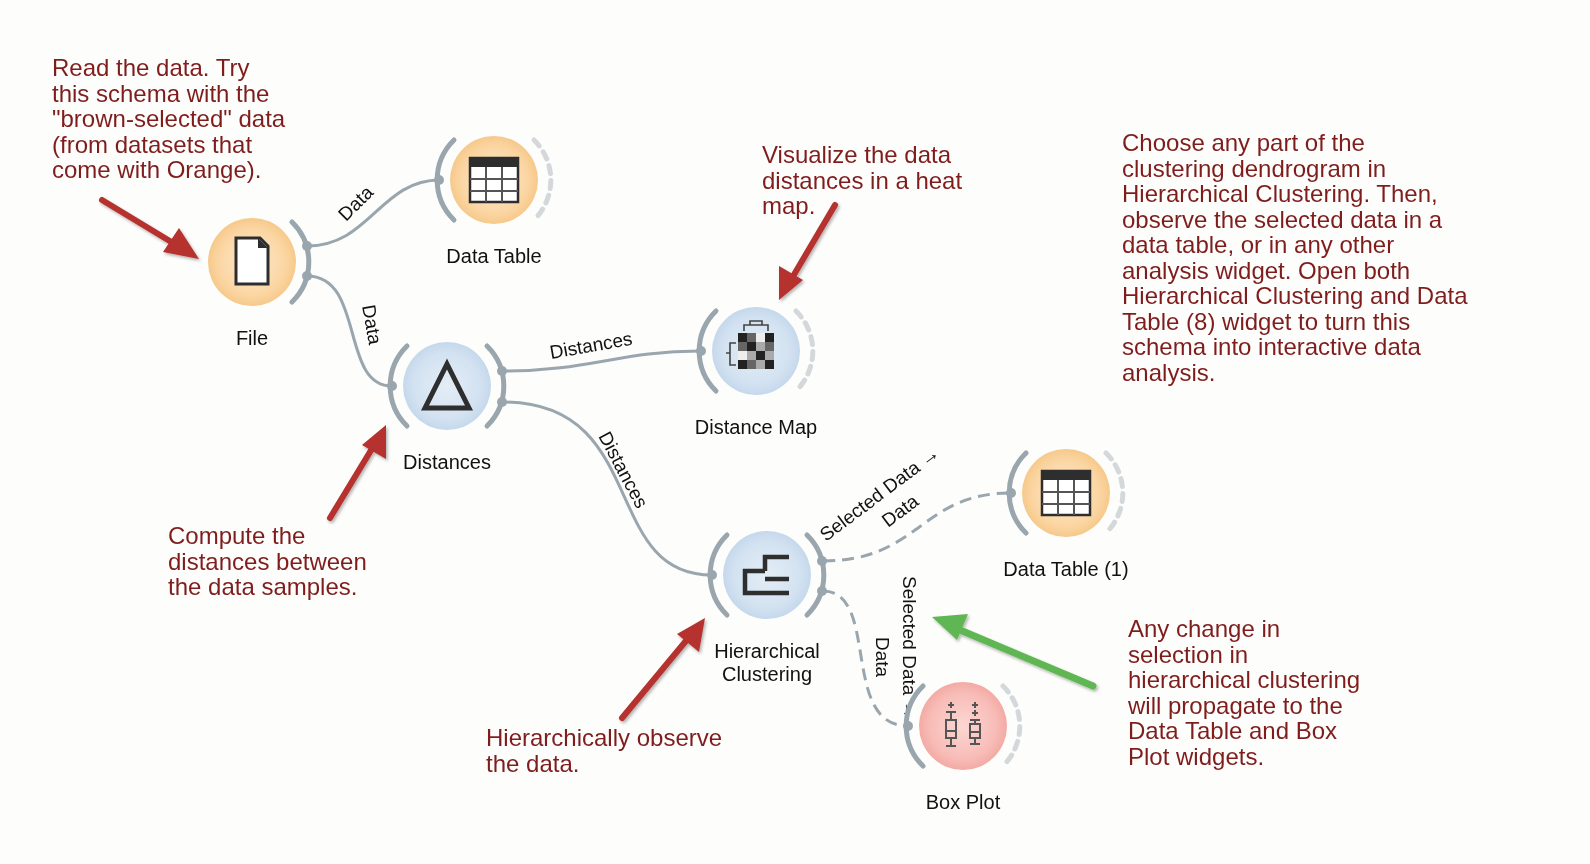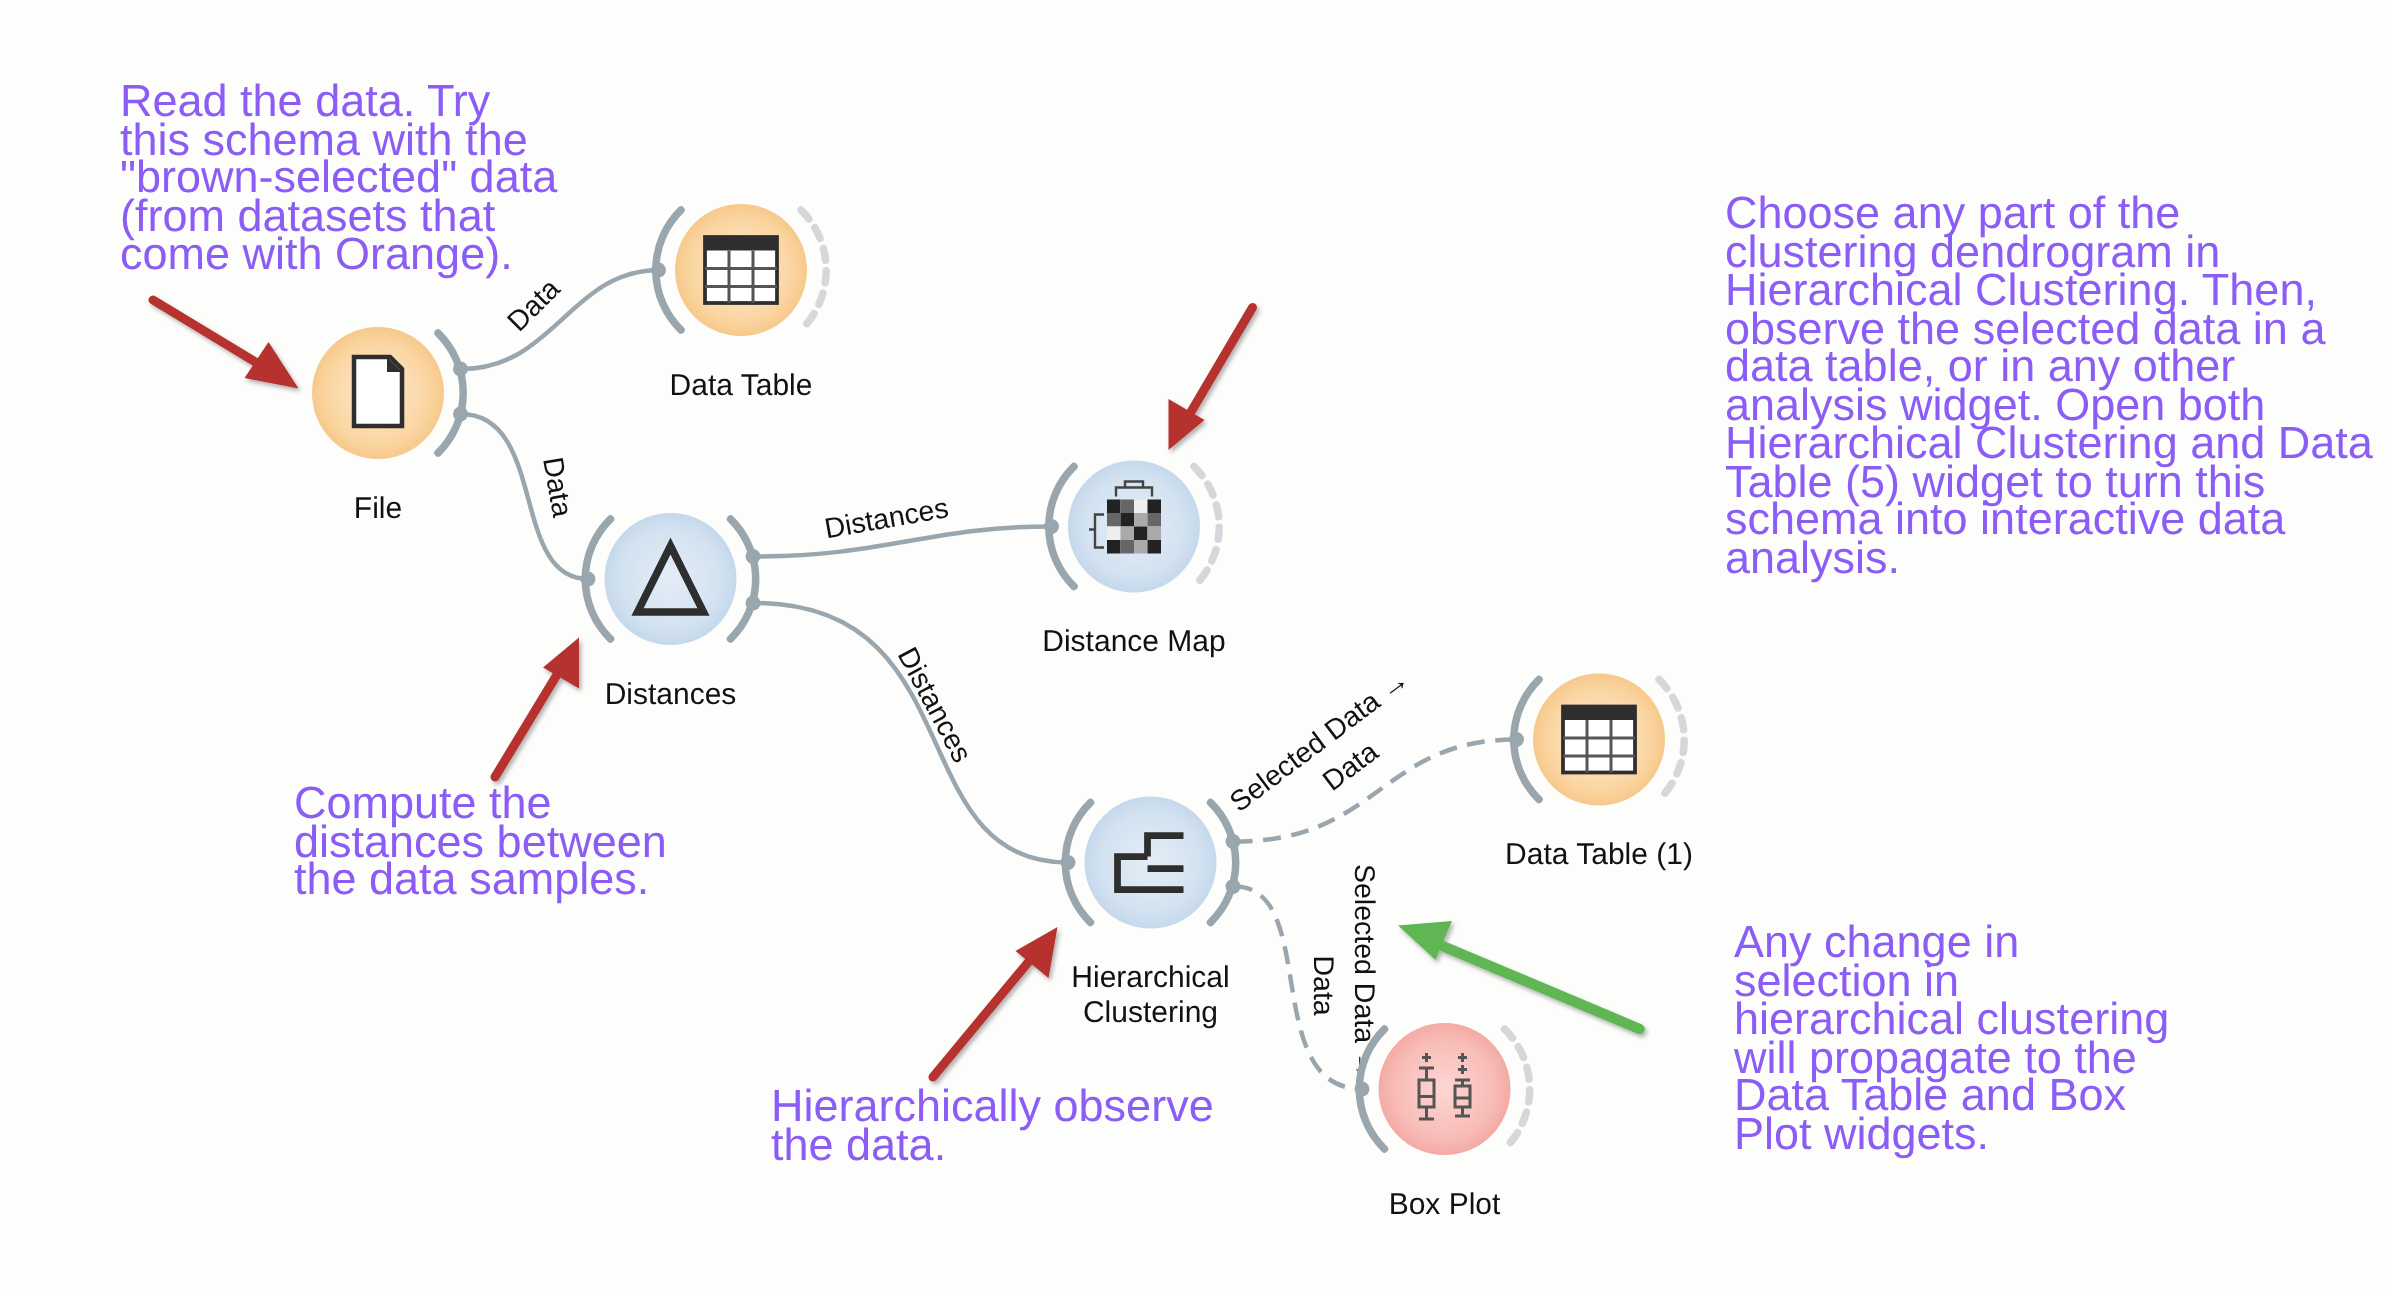--- a/index.html
+++ b/index.html
@@ -10,25 +10,24 @@
     }
     #canvas {
       position: absolute; left: 0; top: 0;
       width: 1590px; height: 864px;
       background: #fdfdfc;
     }
     svg#scene { position: absolute; left: 0; top: 0; }
     .note {
       position: absolute;
       font-family: "Liberation Sans", sans-serif;
-      font-size: 30px;
+      font-size: 24px;
       line-height: 25.5px;
-      color: #8b5cf6;
+      color: #7f1d1d;
       white-space: pre-line;
-      margin-left: 28px;
     }
     .node-title {
       font-family: "Liberation Sans", sans-serif;
       font-size: 20px;
       fill: #111;
     }
     .link-label {
       font-family: "Liberation Sans", sans-serif;
       font-size: 19px;
       fill: #111;
@@ -223,29 +222,32 @@
       </g>
     </g>
   </svg>
 
   <div class="note" style="left:52px; top:55px;">Read the data. Try
 this schema with the
 "brown-selected" data
 (from datasets that
 come with Orange).</div>
 
+  <div class="note" style="left:762px; top:142px;">Visualize the data
+distances in a heat
+map.</div>
 
   <div class="note" style="left:1122px; top:130px;">Choose any part of the
 clustering dendrogram in
 Hierarchical Clustering. Then,
 observe the selected data in a
 data table, or in any other
 analysis widget. Open both
 Hierarchical Clustering and Data
-Table (5) widget to turn this
+Table (8) widget to turn this
 schema into interactive data
 analysis.</div>
 
   <div class="note" style="left:168px; top:523px;">Compute the
 distances between
 the data samples.</div>
 
   <div class="note" style="left:486px; top:725px;">Hierarchically observe
 the data.</div>
 

